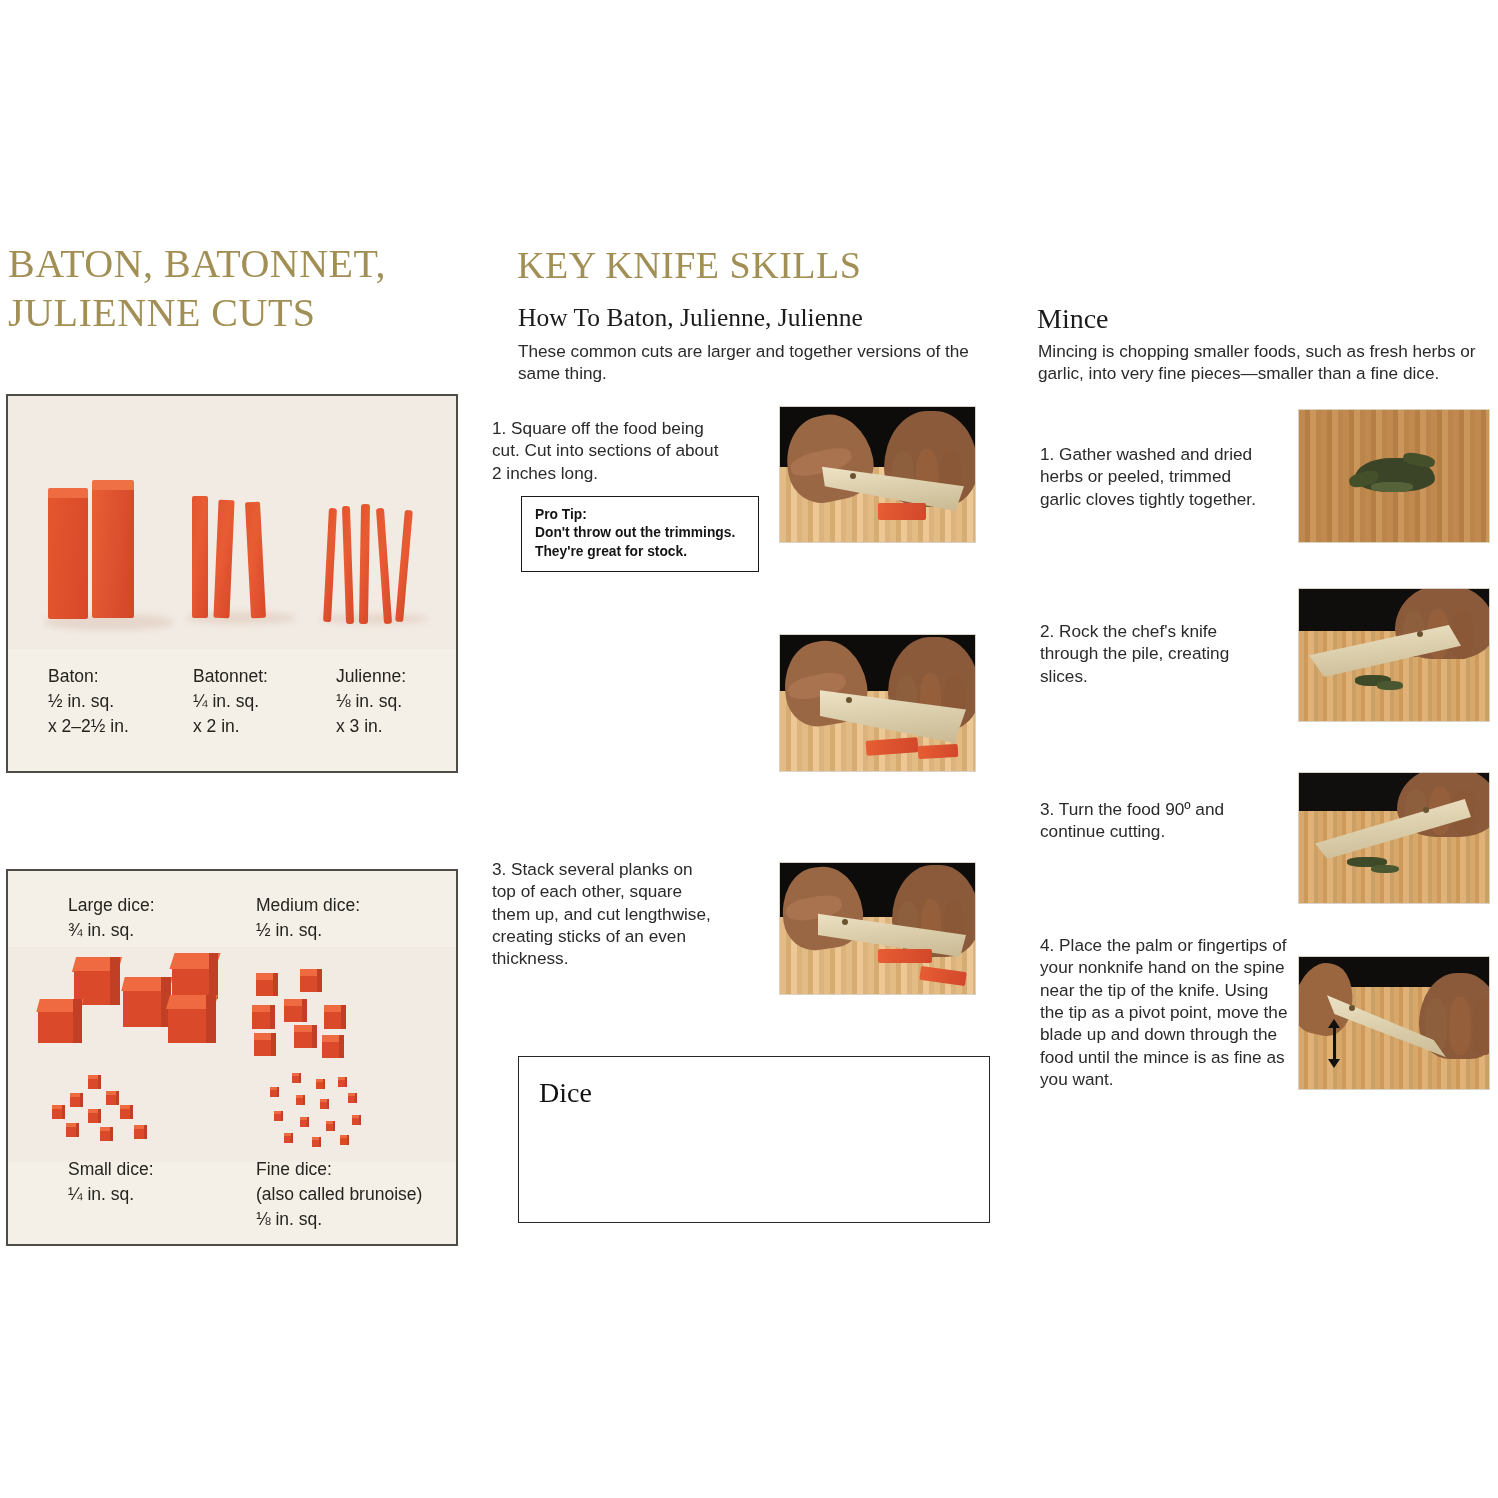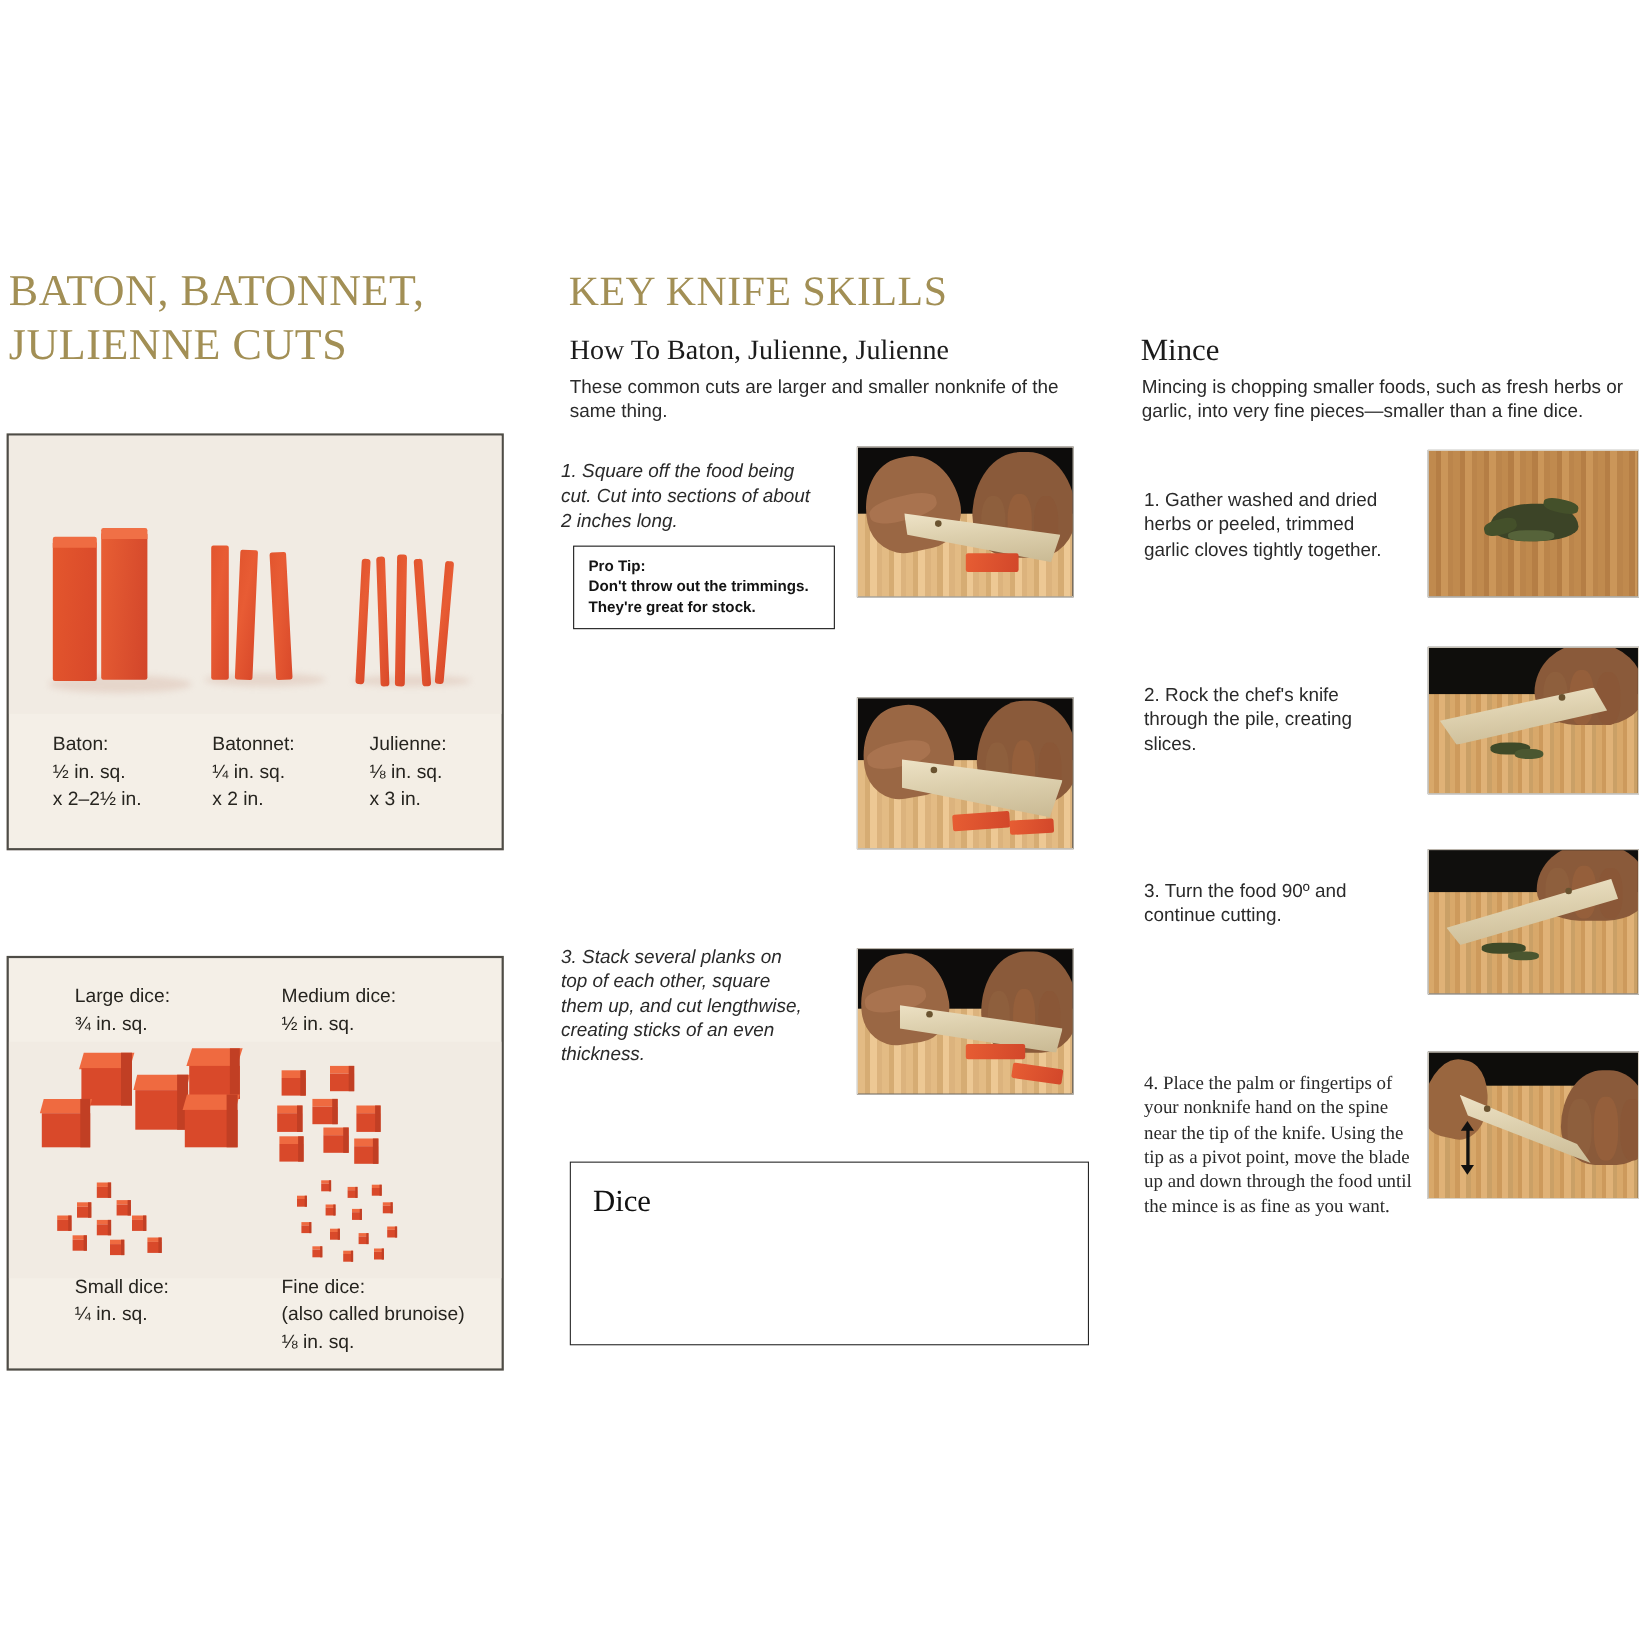--- a/index.html
+++ b/index.html
@@ -69,21 +69,21 @@
   .cube .top { position:absolute; left:0; top:0; width:100%; background:#ef6a40; }
   .cube .front { position:absolute; left:0; bottom:0; width:100%; background:#d9492a; }
   .cube .side { position:absolute; right:0; top:0; height:100%; background:#c13f24; }
 
   
   #mid-title { position:absolute; left: 517px; top: 243px; font-size: 38px; }
   #mid-sub   { position:absolute; left: 518px; top: 303px; font-size: 25.5px; }
   #mid-intro { position:absolute; left: 518px; top: 340px; width: 470px; font-size: 17.2px; }
 
   .step-txt { position: absolute; font-size: 17.2px; }
-  .mid-step { left: 510px; width: 232px; font-style: italic; }
+  .mid-step { left: 492px; width: 232px; }
 
   .protip {
     position:absolute; left: 521px; top: 496px; width: 238px;
     border: 1.5px solid #1a1a1a; padding: 9px 10px 10px 13px;
     font-size: 13.8px; line-height: 1.33; font-weight: 700; color:#141414;
   }
 
   .dice-box {
     position:absolute; left: 518px; top: 1056px; width: 472px; height: 167px;
     border: 1.5px solid #272727; padding: 20px 18px 0 20px;
@@ -371,21 +371,21 @@
 
     <div class="label-blk" style="left:60px; top:286px;">Small dice:
 ¼ in. sq.</div>
     <div class="label-blk" style="left:248px; top:286px;">Fine dice:
 (also called brunoise)
 ⅛ in. sq.</div>
   </div>
 
   <div id="mid-title" class="gold-head">KEY KNIFE SKILLS</div>
   <div id="mid-sub" class="slab-head">How To Baton, Julienne, Julienne</div>
-  <div id="mid-intro" class="body-txt">These common cuts are larger and smaller nonknife of the same thing.</div>
+  <div id="mid-intro" class="body-txt">These common cuts are larger and together versions of the same thing.</div>
 
   <div class="step-txt mid-step body-txt" style="top:417px;">1. Square off the food being cut. Cut into sections of about 2 inches long.</div>
 
   <div class="protip">
     <div>Pro Tip:</div>
     <div style="white-space:pre-line;">Don't throw out the trimmings.
 They're great for stock.</div>
   </div>
 
 
@@ -438,21 +438,21 @@
     <div class="ph-carrot" style="left:98px; top:86px; width:54px; height:14px;"></div>
     <div class="ph-carrot" style="left:140px; top:106px; width:46px; height:14px; transform:rotate(8deg);"></div>
   </div>
 
   <div id="mince-title" class="slab-head">Mince</div>
   <div id="mince-intro" class="body-txt">Mincing is chopping smaller foods, such as fresh herbs or garlic, into very fine pieces—smaller than a fine dice.</div>
 
   <div class="step-txt mince-step body-txt" style="top:443px;">1. Gather washed and dried herbs or peeled, trimmed garlic cloves tightly together.</div>
   <div class="step-txt mince-step body-txt" style="top:620px;">2. Rock the chef's knife through the pile, creating slices.</div>
   <div class="step-txt mince-step body-txt" style="top:798px;">3. Turn the food 90º and continue cutting.</div>
-  <div class="step-txt mince-step body-txt" style="top:974px; width:250px;font-family:Liberation Serif, serif;">4. Place the palm or fingertips of your nonknife hand on the spine near the tip of the knife. Using the tip as a pivot point, move the blade up and down through the food until the mince is as fine as you want.</div>
+  <div class="step-txt mince-step body-txt" style="top:934px; width:250px;">4. Place the palm or fingertips of your nonknife hand on the spine near the tip of the knife. Using the tip as a pivot point, move the blade up and down through the food until the mince is as fine as you want.</div>
 
   <div class="photo" style="left:1298px; top:409px; width:192px; height:134px;">
     <div class="ph-board deep" style="top:0; height:100%;"></div>
     <div class="herb-pile" style="left:56px; top:48px; width:80px; height:34px;"></div>
     <div class="herb-bits" style="left:50px; top:62px; width:30px; height:14px; transform:rotate(-14deg);"></div>
     <div class="herb-bits" style="left:104px; top:44px; width:32px; height:12px; transform:rotate(12deg);"></div>
     <div class="herb-bits" style="left:72px; top:72px; width:42px; height:10px; background:#56633a;"></div>
   </div>
 
   <div class="photo" style="left:1298px; top:588px; width:192px; height:134px;">

